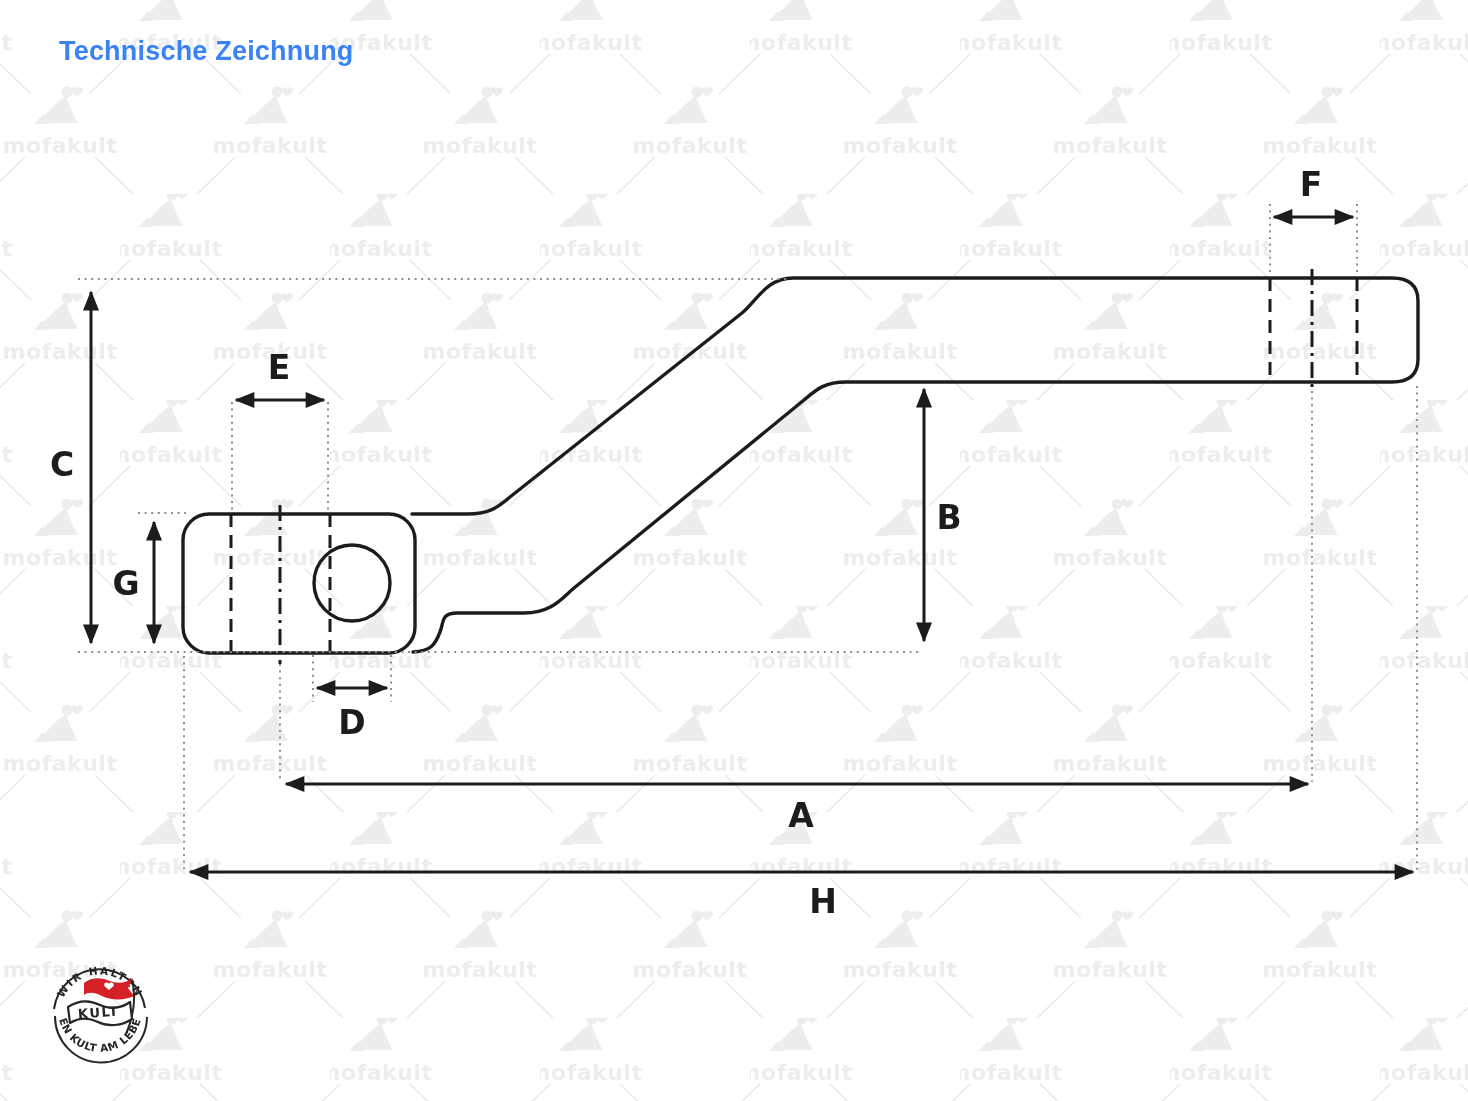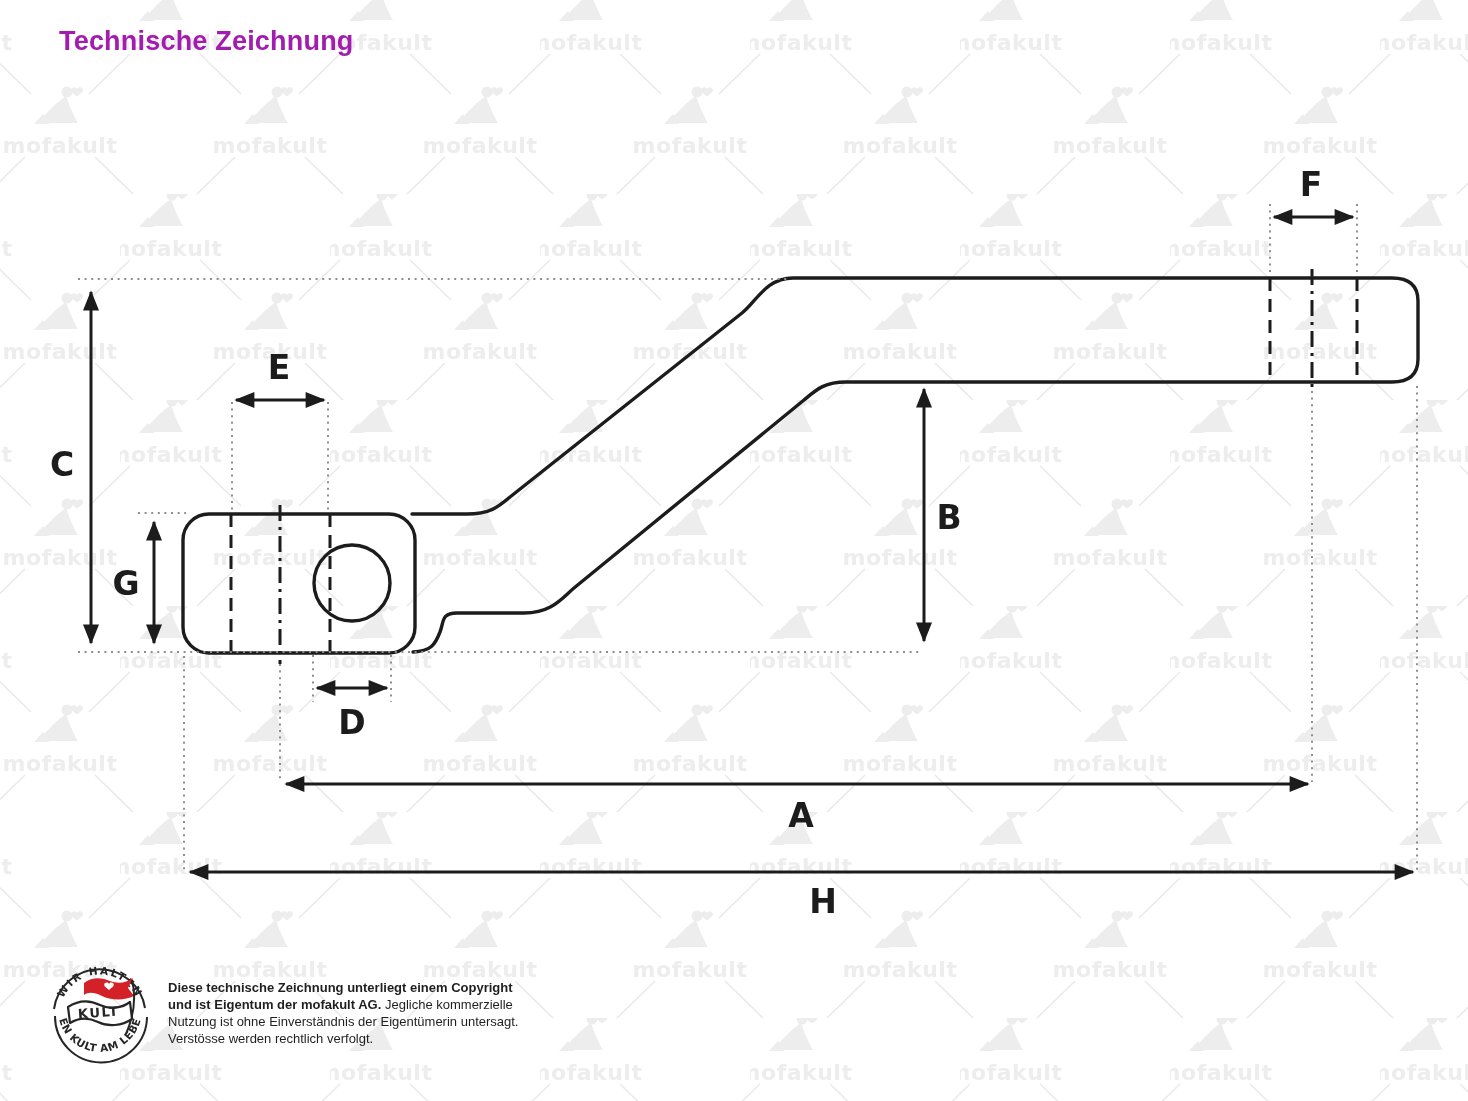--- a/index.html
+++ b/index.html
@@ -1,20 +1,20 @@
 <!DOCTYPE html>
 <html><head>
 <meta charset="utf-8">
 <style>
   html,body{margin:0;padding:0;background:#fff;}
   #page{position:relative;width:1468px;height:1101px;background:#ffffff;overflow:hidden;
         font-family:"Liberation Sans","DejaVu Sans",sans-serif;}
   #draw-svg{position:absolute;left:0;top:0;}
-  #page-title{position:absolute;left:59px;top:26px;font-size:27px;font-weight:bold;
-              color:#a21caf;letter-spacing:0.2px;}
+  #page-title{position:absolute;left:59px;top:36px;font-size:27px;font-weight:bold;
+              color:#3b82f6;letter-spacing:0.2px;}
   .dim-label{font:bold 33px "DejaVu Sans",sans-serif;fill:#1c1c1c;}
   .outline{fill:none;stroke:#1c1c1c;stroke-width:3.4;stroke-linejoin:round;stroke-linecap:round;}
   .dashed{fill:none;stroke:#1c1c1c;stroke-width:3;stroke-dasharray:13 8;}
   .dashdot{fill:none;stroke:#1c1c1c;stroke-width:3;stroke-dasharray:16 6 3 6;}
   .leader{fill:none;stroke:#8e8e8e;stroke-width:2;stroke-dasharray:2 4.6;}
   .dimline{fill:none;stroke:#1c1c1c;stroke-width:3;}
   #copyright{position:absolute;left:168px;top:979px;width:358px;font-size:13px;
              line-height:17px;color:#1f1f1f;}
   #copyright b{font-weight:bold;}
   #badge-svg{position:absolute;left:48px;top:958px;}
@@ -127,18 +127,14 @@
     <text class="badge-arc-text" style="letter-spacing:0.6px;">
       <textPath href="#arcBot" startOffset="50%" text-anchor="middle">DEN KULT AM LEBEN</textPath>
     </text>
     <path d="M 36,25 C 45,18 55,20 62,23 C 70,26 78,25 85,20 L 80,30 L 86,38 C 76,43 62,42 54,38 C 46,34 40,34 36,37 Z" fill="#d42027"></path>
     <path d="M 61,26 c -1.2,-2.4 -4.8,-1.6 -4.8,0.8 c 0,2 2.4,3.2 4.8,5.2 c 2.4,-2 4.8,-3.2 4.8,-5.2 c 0,-2.4 -3.6,-3.2 -4.8,-0.8 Z" fill="#ffffff"></path>
     <path d="M 84,22 C 88,38 87,55 78,76" fill="none" stroke="#262626" stroke-width="2"></path>
     <path d="M 20,49 C 32,41 44,43 52,47 C 62,52 74,50 82,44 L 84,61 C 74,68 60,69 50,64 C 40,59 30,60 22,65 Z" fill="#ffffff" stroke="#262626" stroke-width="2.2" stroke-linejoin="round"></path>
     <text class="badge-flag-text" x="51" y="59" text-anchor="middle" transform="rotate(-4 51 59)">KULT</text>
   </svg>
 
-  <div id="copyright">
-    <b>Diese technische Zeichnung unterliegt einem Copyright und ist Eigentum der mofakult AG.</b>
-    <span>Jegliche kommerzielle Nutzung ist ohne Einverständnis der Eigentümerin untersagt. Verstösse werden rechtlich verfolgt.</span>
-  </div>
 
 </div>
 
 </body></html>

